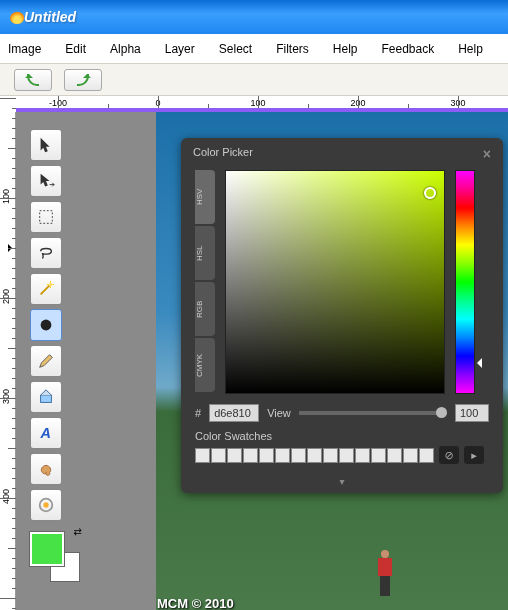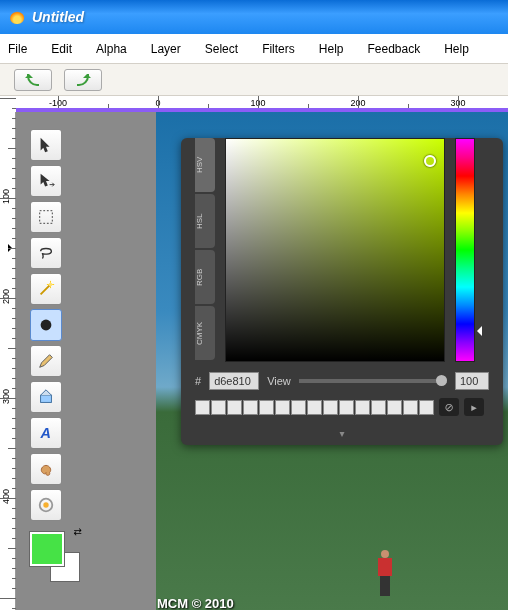--- a/index.html
+++ b/index.html
@@ -1,18 +1,18 @@
 <!DOCTYPE html>
 <html><head>
 <meta charset="utf-8">
 <style>
 * { margin: 0; padding: 0; box-sizing: border-box; font-family: Tahoma, Arial, sans-serif; }
 body { width: 508px; height: 610px; overflow: hidden; background: #fff; }
 
-.titlebar { height: 34px; background: linear-gradient(#0a6cd6, #3b9eff 40%, #1d87f0); display: flex; align-items: center; padding: 0 10px; gap: 8px; }
+.titlebar { height: 34px; background: linear-gradient(#0a6cd6, #3b9eff 40%, #1d87f0); display: flex; align-items: center; padding: 0 10px; }
 .titlebar .flame { width: 14px; height: 14px; background: radial-gradient(circle at 50% 70%, #ffdd55 30%, #ff8800 60%, transparent 70%); border-radius: 50% 50% 50% 50% / 60% 60% 40% 40%; transform: rotate(-5deg); }
 .titlebar .title { color: #fff; font-style: italic; font-weight: bold; font-size: 14px; text-shadow: 1px 1px 2px rgba(0,0,0,.3); }
 
 .menubar { height: 30px; background: #fff; display: flex; align-items: center; padding: 0 8px; gap: 24px; border-bottom: 1px solid #d4d0c8; font-size: 12px; }
 .menubar span { cursor: default; }
 
 .toolbar { height: 32px; background: #f5f3ee; border-bottom: 1px solid #d4d0c8; display: flex; align-items: center; padding: 0 14px; gap: 12px; }
 .toolbar button { width: 38px; height: 22px; border: 1px solid #aaa; border-radius: 3px; background: linear-gradient(#fff, #e8e8e8); display: flex; align-items: center; justify-content: center; cursor: pointer; }
 .toolbar .undo-arrow { width: 12px; height: 12px; border: 2px solid #3a9d3a; border-top: none; border-right: none; border-radius: 0 0 0 10px; position: relative; }
 .toolbar .undo-arrow::after { content: ''; position: absolute; left: -4px; top: -4px; border: 4px solid transparent; border-bottom-color: #3a9d3a; }
@@ -81,21 +81,21 @@
 </style>
 </head>
 <body>
 
 <div class="titlebar">
   <div class="flame"></div>
   <div class="title">Untitled</div>
 </div>
 
 <div class="menubar">
-  <span>File</span>
+  <span>Image</span>
   <span>Edit</span>
   <span>Alpha</span>
   <span>Layer</span>
   <span>Select</span>
   <span>Filters</span>
   <span>Help</span>
   <span>Feedback</span>
   <span>Help</span>
 </div>
 
@@ -298,20 +298,24 @@
         </div>
       </div>
 
     <div class="swatch-box" style="bottom:28px">
       <div class="swatch-back" style="background: rgb(255, 255, 255);"></div>
       <div class="swatch-front" style="background: rgb(70, 226, 70);"></div>
       <div class="swatch-swap">⇄</div>
     </div>
 
     <div class="picker">
+      <div class="picker-header">
+        <span>Color Picker</span>
+        <span class="close">×</span>
+      </div>
       <div class="picker-body">
         <div class="picker-main">
           <div class="picker-tabs">
             <div class="tab active">HSV</div>
             <div class="tab">HSL</div>
             <div class="tab">RGB</div>
             <div class="tab">CMYK</div>
           </div>
           <div class="sv-box">
             <div class="sv-cursor" id="svCursor" style="left: 204px; top: 22px;"></div>
@@ -327,20 +331,21 @@
           <input type="text" value="d6e810" style="">
           <span>View</span>
           <div class="alpha-slider">
               <div class="thumb"></div>
             </div>
           <input type="text" style="width: 34px;" value="100">
         </div>
 
 
         <div class="swatches-row">
+          <div class="label">Color Swatches</div>
           <div class="swatches-list" id="swatchesList">
               <div class="sw"></div>
               <div class="sw"></div>
               <div class="sw"></div>
               <div class="sw"></div>
               <div class="sw"></div>
               <div class="sw"></div>
               <div class="sw"></div>
               <div class="sw"></div>
               <div class="sw"></div>

